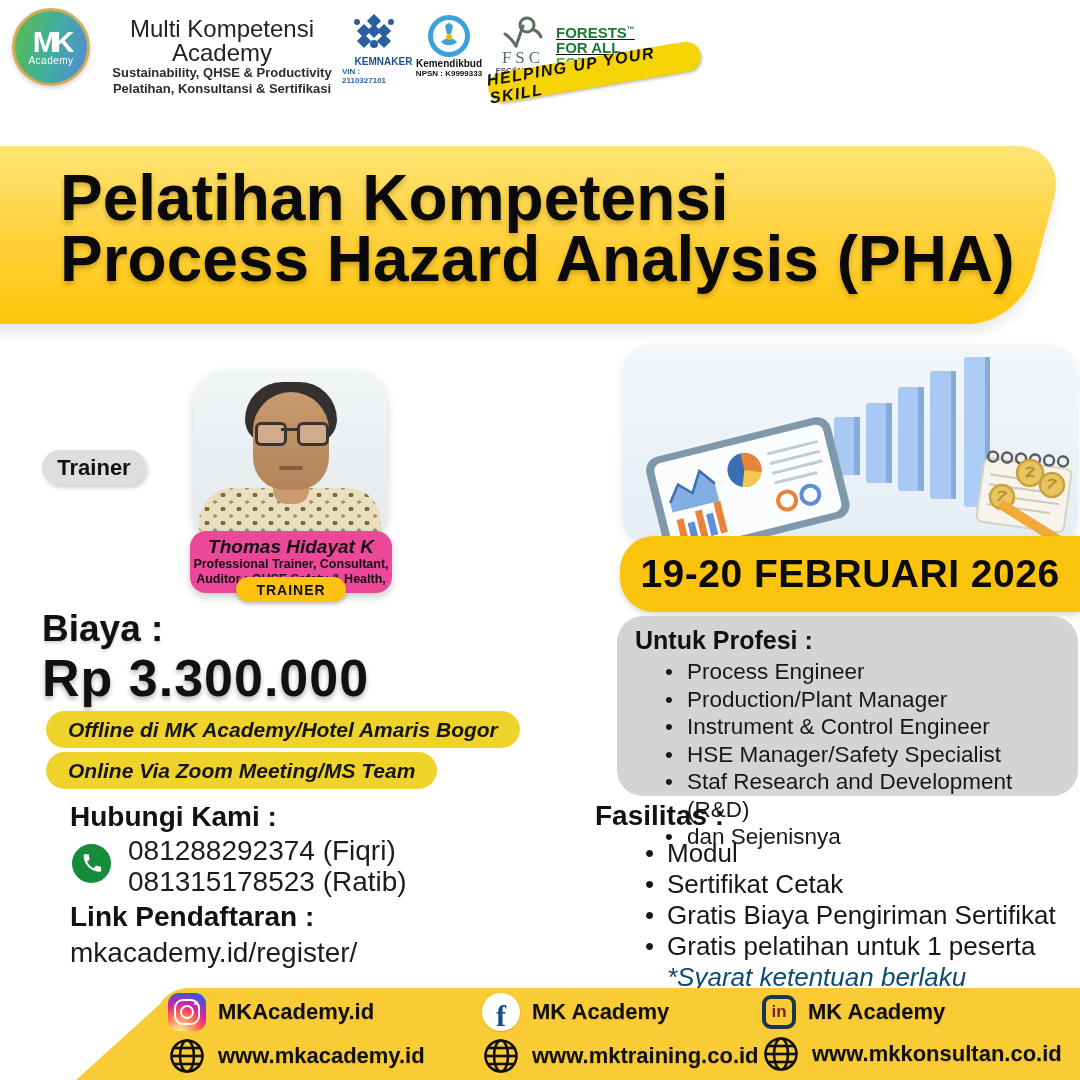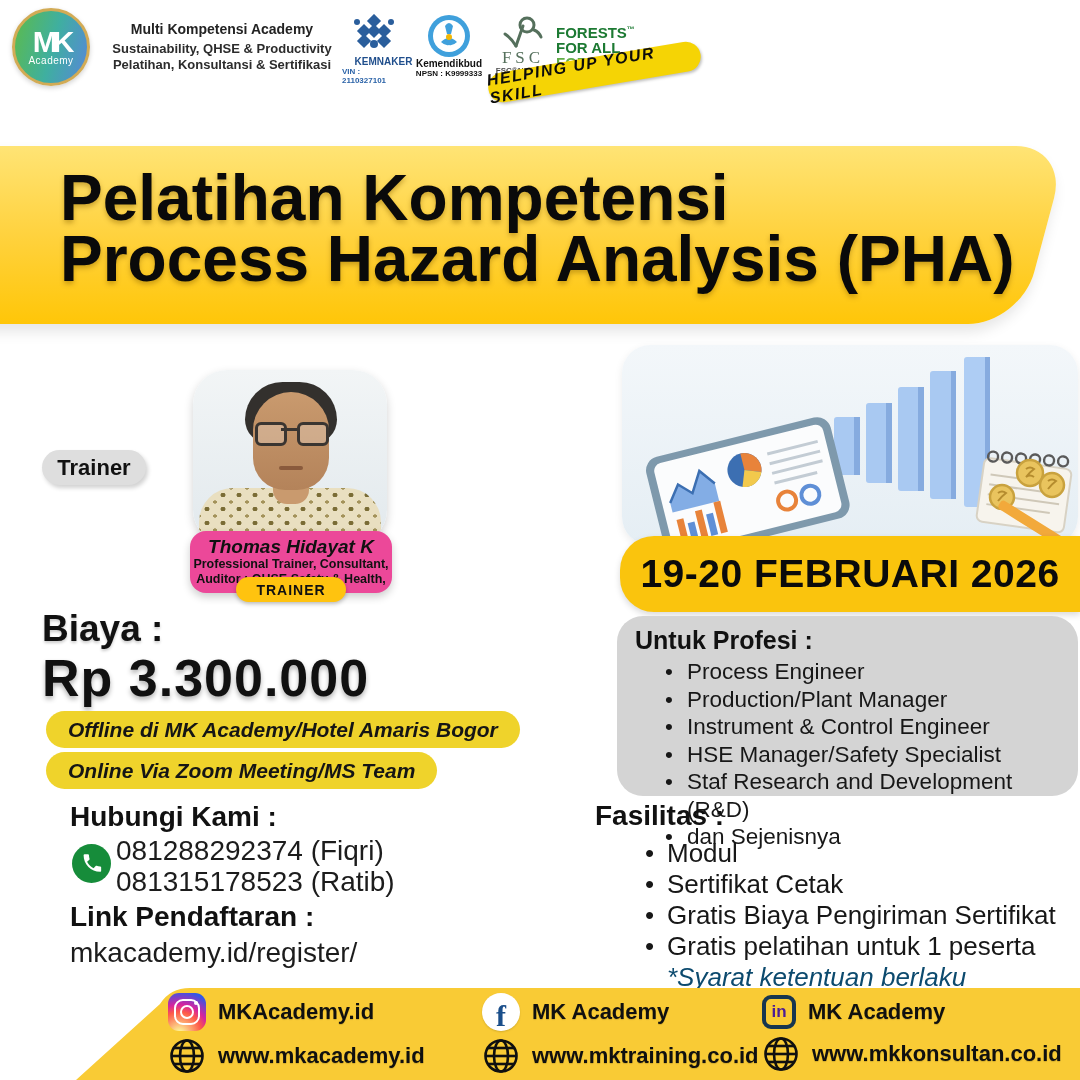--- a/index.html
+++ b/index.html
@@ -8,34 +8,34 @@
   .abs{position:absolute;}
 
   
   .mk-logo{left:12px;top:8px;width:72px;height:72px;border-radius:50%;
     background:linear-gradient(105deg,#5cbb4b 0%,#3fafa0 52%,#5787d8 100%);
     border:3px solid #d2ab55;display:flex;flex-direction:column;align-items:center;justify-content:center;
     color:#fff;box-shadow:0 2px 5px rgba(0,0,0,.18);}
   .mk-logo .mk{font-size:30px;font-weight:800;letter-spacing:-5px;line-height:26px;}
   .mk-logo .ac{font-size:10px;font-weight:400;letter-spacing:.5px;}
   .org{left:94px;top:17px;width:256px;text-align:center;}
-  .org-name{font-size:14px;font-weight:700;line-height:24px;color:#232323;}
+  .org-name{font-size:24px;font-weight:400;line-height:24px;color:#232323;}
   .org-tag{font-size:13px;font-weight:700;line-height:16px;color:#2c2c2c;}
 
   .cert{display:flex;flex-direction:column;align-items:center;}
   .cert-label{font-size:10px;font-weight:800;}
   .cert-sub{font-size:8px;font-weight:700;}
   .kemnaker{left:342px;top:14px;width:64px;}
   .kemnaker .cert-label{color:#1f4e8c;padding-left:19px;}
   .kemnaker .cert-sub{color:#2b63a8;}
   .kemendikbud{left:414px;top:14px;width:70px;}
   .fsc{left:492px;top:16px;width:62px;align-items:center;}
   .fsc-letters{font-family:"Liberation Serif",serif;font-size:17px;letter-spacing:4px;color:#55705c;line-height:16px;}
   .fsc-code{font-size:8px;font-weight:700;color:#4a4a4a;}
-  .forests{left:556px;top:22px;line-height:15px;}
+  .forests{left:556px;top:22px;line-height:15px;text-decoration:underline;}
   .forests .f1{color:#1d7a33;font-size:15px;font-weight:800;}
   .forests .f2{color:#63ae49;font-size:15px;font-weight:800;}
   .forests sup{font-size:8px;}
   .ribbon{left:487px;top:57px;width:215px;height:30px;background:#f5d405;border-radius:16px;
     transform:rotate(-9.5deg);display:flex;align-items:center;justify-content:center;
     font-size:16px;font-weight:800;font-style:italic;letter-spacing:1.5px;color:#0c0c0c;
     box-shadow:1px 2px 3px rgba(0,0,0,.25);}
 
   
   .banner{left:-80px;top:146px;width:1148px;height:178px;border-radius:52px;
@@ -76,21 +76,21 @@
   .biaya-label{left:42px;top:608px;font-size:37px;font-weight:800;text-shadow:0 2px 3px rgba(0,0,0,.2);}
   .price{left:42px;top:648px;font-size:52px;font-weight:800;letter-spacing:1px;text-shadow:0 3px 5px rgba(0,0,0,.3);}
   .ypill{height:37px;background:#efd32b;border-radius:19px;display:flex;align-items:center;
     padding:0 22px;font-size:21px;font-weight:600;font-style:italic;color:#151515;}
   .ypill1{left:46px;top:711px;}
   .ypill2{left:46px;top:752px;}
 
   
   .h-contact{left:70px;top:801px;font-size:28px;font-weight:800;}
   .phone-ic{left:72px;top:844px;width:39px;height:39px;}
-  .phones{left:116px;top:835px;font-size:28px;font-weight:400;line-height:31px;color:#1c1c1c;}
+  .phones{left:128px;top:835px;font-size:28px;font-weight:400;line-height:31px;color:#1c1c1c;}
   .h-link{left:70px;top:901px;font-size:28px;font-weight:800;}
   .reg-link{left:70px;top:937px;font-size:28px;font-weight:400;color:#1c1c1c;}
 
   
   .img-card{left:622px;top:345px;width:456px;height:200px;border-radius:28px;overflow:hidden;
     background:linear-gradient(180deg,#f3f7fa 0%,#e5eef4 100%);box-shadow:0 3px 8px rgba(0,0,0,.08);}
   .date-banner{left:620px;top:536px;width:460px;height:76px;background:#fac40d;
     border-radius:34px 0 0 34px;display:flex;align-items:center;justify-content:center;
     font-size:39px;font-weight:800;letter-spacing:.5px;color:#0b0b0b;box-shadow:0 3px 6px rgba(0,0,0,.15);}
   .prof-card{left:617px;top:616px;width:461px;height:180px;background:#d4d4d4;border-radius:26px;
@@ -114,21 +114,21 @@
   .ig{width:38px;height:38px;border-radius:11px;position:relative;
     background:radial-gradient(circle at 30% 107%,#fdf497 0%,#fdf497 5%,#fd5949 45%,#d6249f 60%,#285aeb 90%);}
   .ig .frame{position:absolute;inset:6px;border:2.5px solid #fff;border-radius:9px;}
   .ig .lens{position:absolute;left:12px;top:12px;width:14px;height:14px;border:2.5px solid #fff;border-radius:50%;box-sizing:border-box;}
   .ig .dot{position:absolute;right:8px;top:8px;width:4px;height:4px;background:#fff;border-radius:50%;}
   .fb{width:38px;height:38px;border-radius:50%;background:#fff;display:flex;align-items:flex-end;justify-content:center;
       overflow:hidden;box-shadow:0 1px 2px rgba(0,0,0,.15);}
   .fb span{font-size:30px;font-weight:800;color:#1a4e8a;line-height:30px;font-family:"Liberation Serif",serif;}
   .li-ic{width:34px;height:34px;border:4px solid #17364f;border-radius:9px;display:flex;align-items:center;justify-content:center;
       box-sizing:border-box;}
-  .li-ic span{font-size:17px;font-weight:800;color:#4c1d95;letter-spacing:0;}
+  .li-ic span{font-size:17px;font-weight:800;color:#7f1d1d;letter-spacing:0;}
   .globe{width:38px;height:38px;flex:0 0 38px;}
 </style>
 </head>
 <body>
 
 <div class="canvas">
 
   <div class="abs mk-logo">
     <span class="mk">MK</span>
     <span class="ac">Academy</span>

